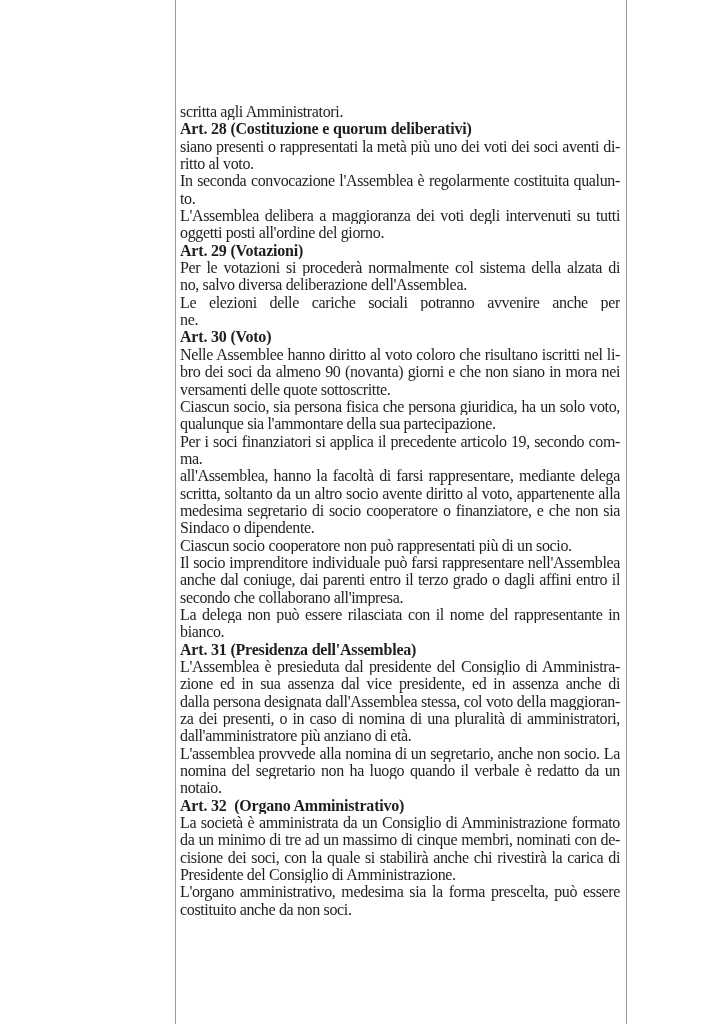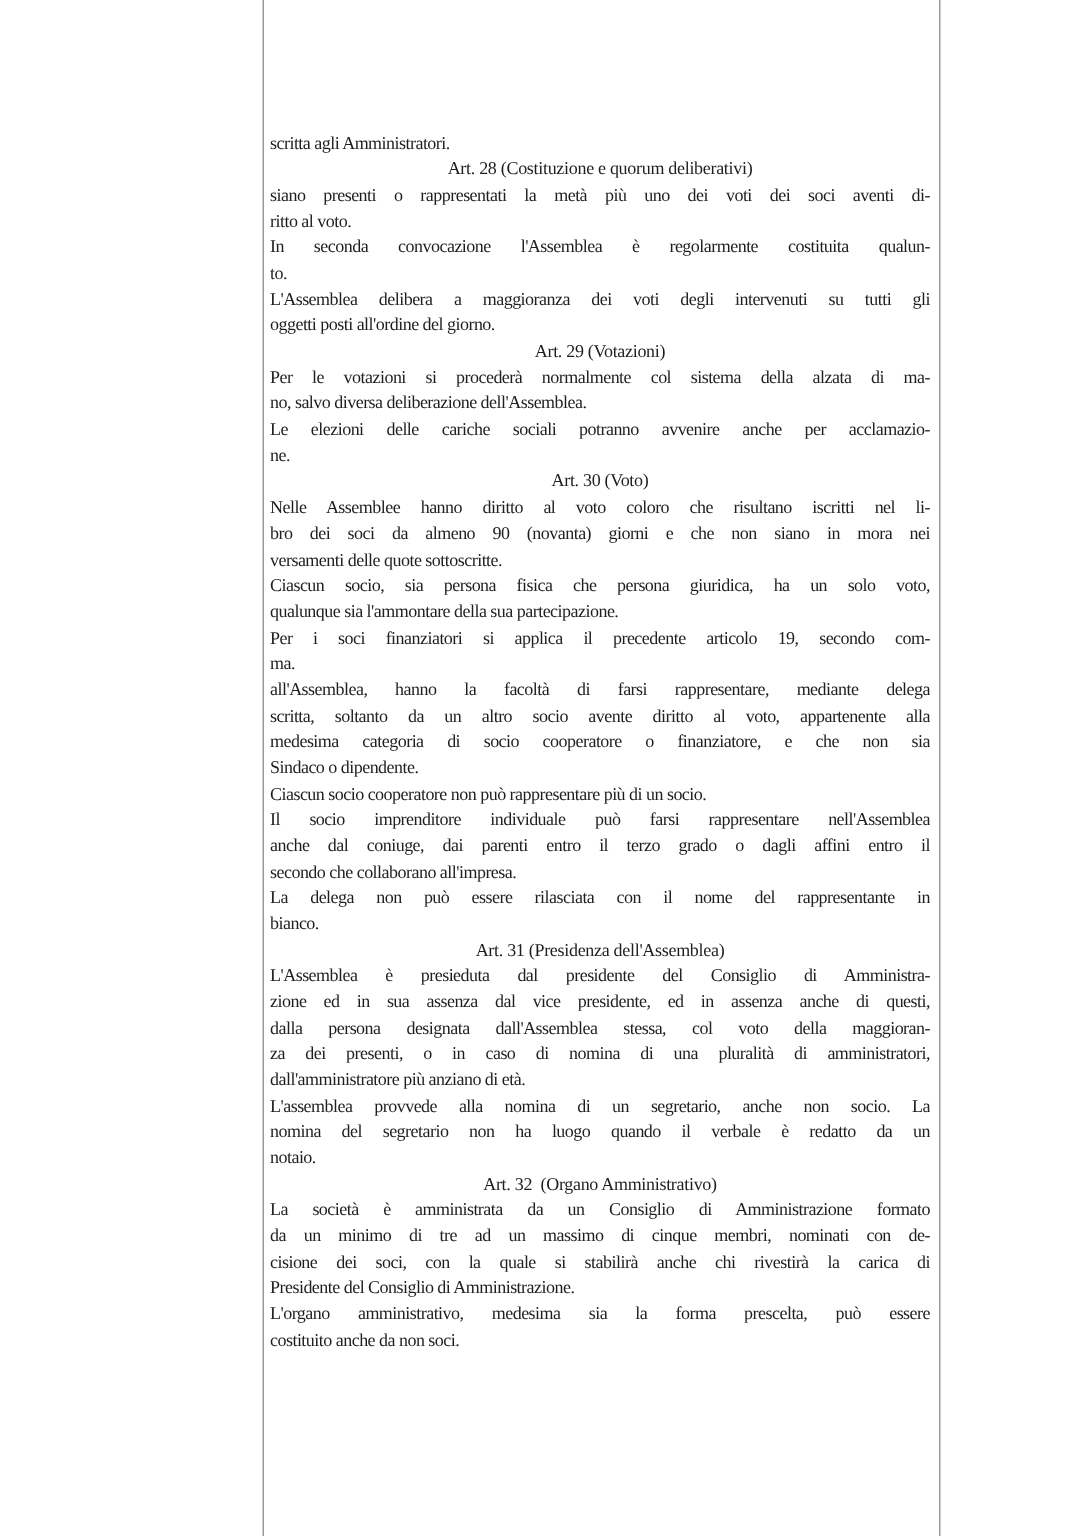--- a/index.html
+++ b/index.html
@@ -22,44 +22,44 @@
     top: 0;
     bottom: 0;
     width: 1px;
     background: var(--rule, #9a9a9a);
   }
   .page-rule.left  { left: 175px; }
   .page-rule.right { left: 626px; }
   .doc {
     position: absolute;
     left: 180px;
-    top: 87px;
+    top: 103px;
     width: 440px;
     color: var(--ink, #1e1e1e);
-    font-size: 12px;
+    font-size: 16px;
     line-height: 17.35px;
     letter-spacing: -0.35px;
   }
   .line {
     height: 17.35px;
     overflow: hidden;
     white-space: normal;
   }
   .line.just {
     text-align: justify;
     text-align-last: justify;
   }
   .line.last {
     text-align: left;
   }
   .heading {
     height: 17.35px;
     overflow: hidden;
-    font-weight: 400;
-    text-align: center;
+    font-weight: 700;
+    text-align: left;
     letter-spacing: -0.2px;
   }
 </style>
 </head>
 <body>
 
 <div class="canvas">
   <div class="page-rule left"></div>
   <div class="page-rule right"></div>
   <div class="doc">
@@ -79,23 +79,23 @@
       <div class="heading">Art. 30 (Voto)</div>
       <div class="line just">Nelle Assemblee hanno diritto al voto coloro che risultano iscritti nel li-</div>
       <div class="line just">bro dei soci da almeno 90 (novanta) giorni  e che non siano in mora nei</div>
       <div class="line last">versamenti delle quote sottoscritte.</div>
       <div class="line just">Ciascun socio, sia persona fisica che persona giuridica, ha un solo voto,</div>
       <div class="line last">qualunque sia l'ammontare della sua partecipazione.</div>
       <div class="line just">Per i soci finanziatori si applica il precedente articolo 19, secondo com-</div>
       <div class="line last">ma.</div>
       <div class="line just">all'Assemblea, hanno la facoltà di farsi rappresentare, mediante delega</div>
       <div class="line just">scritta, soltanto da un altro socio avente diritto al voto, appartenente alla</div>
-      <div class="line just">medesima categoria di socio cooperatore o finanziatore, e che non sia</div>
+      <div class="line just">medesima segretario di socio cooperatore o finanziatore, e che non sia</div>
       <div class="line last">Sindaco o dipendente.</div>
-      <div class="line last">Ciascun socio cooperatore non può rappresentare più di un socio.</div>
+      <div class="line last">Ciascun socio cooperatore non può rappresentati più di un socio.</div>
       <div class="line just">Il socio imprenditore individuale può farsi rappresentare nell'Assemblea</div>
       <div class="line just">anche dal coniuge, dai parenti entro il terzo grado o dagli affini entro il</div>
       <div class="line last">secondo che collaborano all'impresa.</div>
       <div class="line just">La delega non può essere rilasciata con il nome del rappresentante in</div>
       <div class="line last">bianco.</div>
       <div class="heading">Art. 31 (Presidenza dell'Assemblea)</div>
       <div class="line just">L'Assemblea è presieduta dal presidente del Consiglio di Amministra-</div>
       <div class="line just">zione ed in sua assenza dal vice presidente, ed in assenza anche di questi,</div>
       <div class="line just">dalla persona designata dall'Assemblea stessa, col voto della maggioran-</div>
       <div class="line just">za dei presenti, o in caso di nomina di una pluralità di amministratori,</div>

